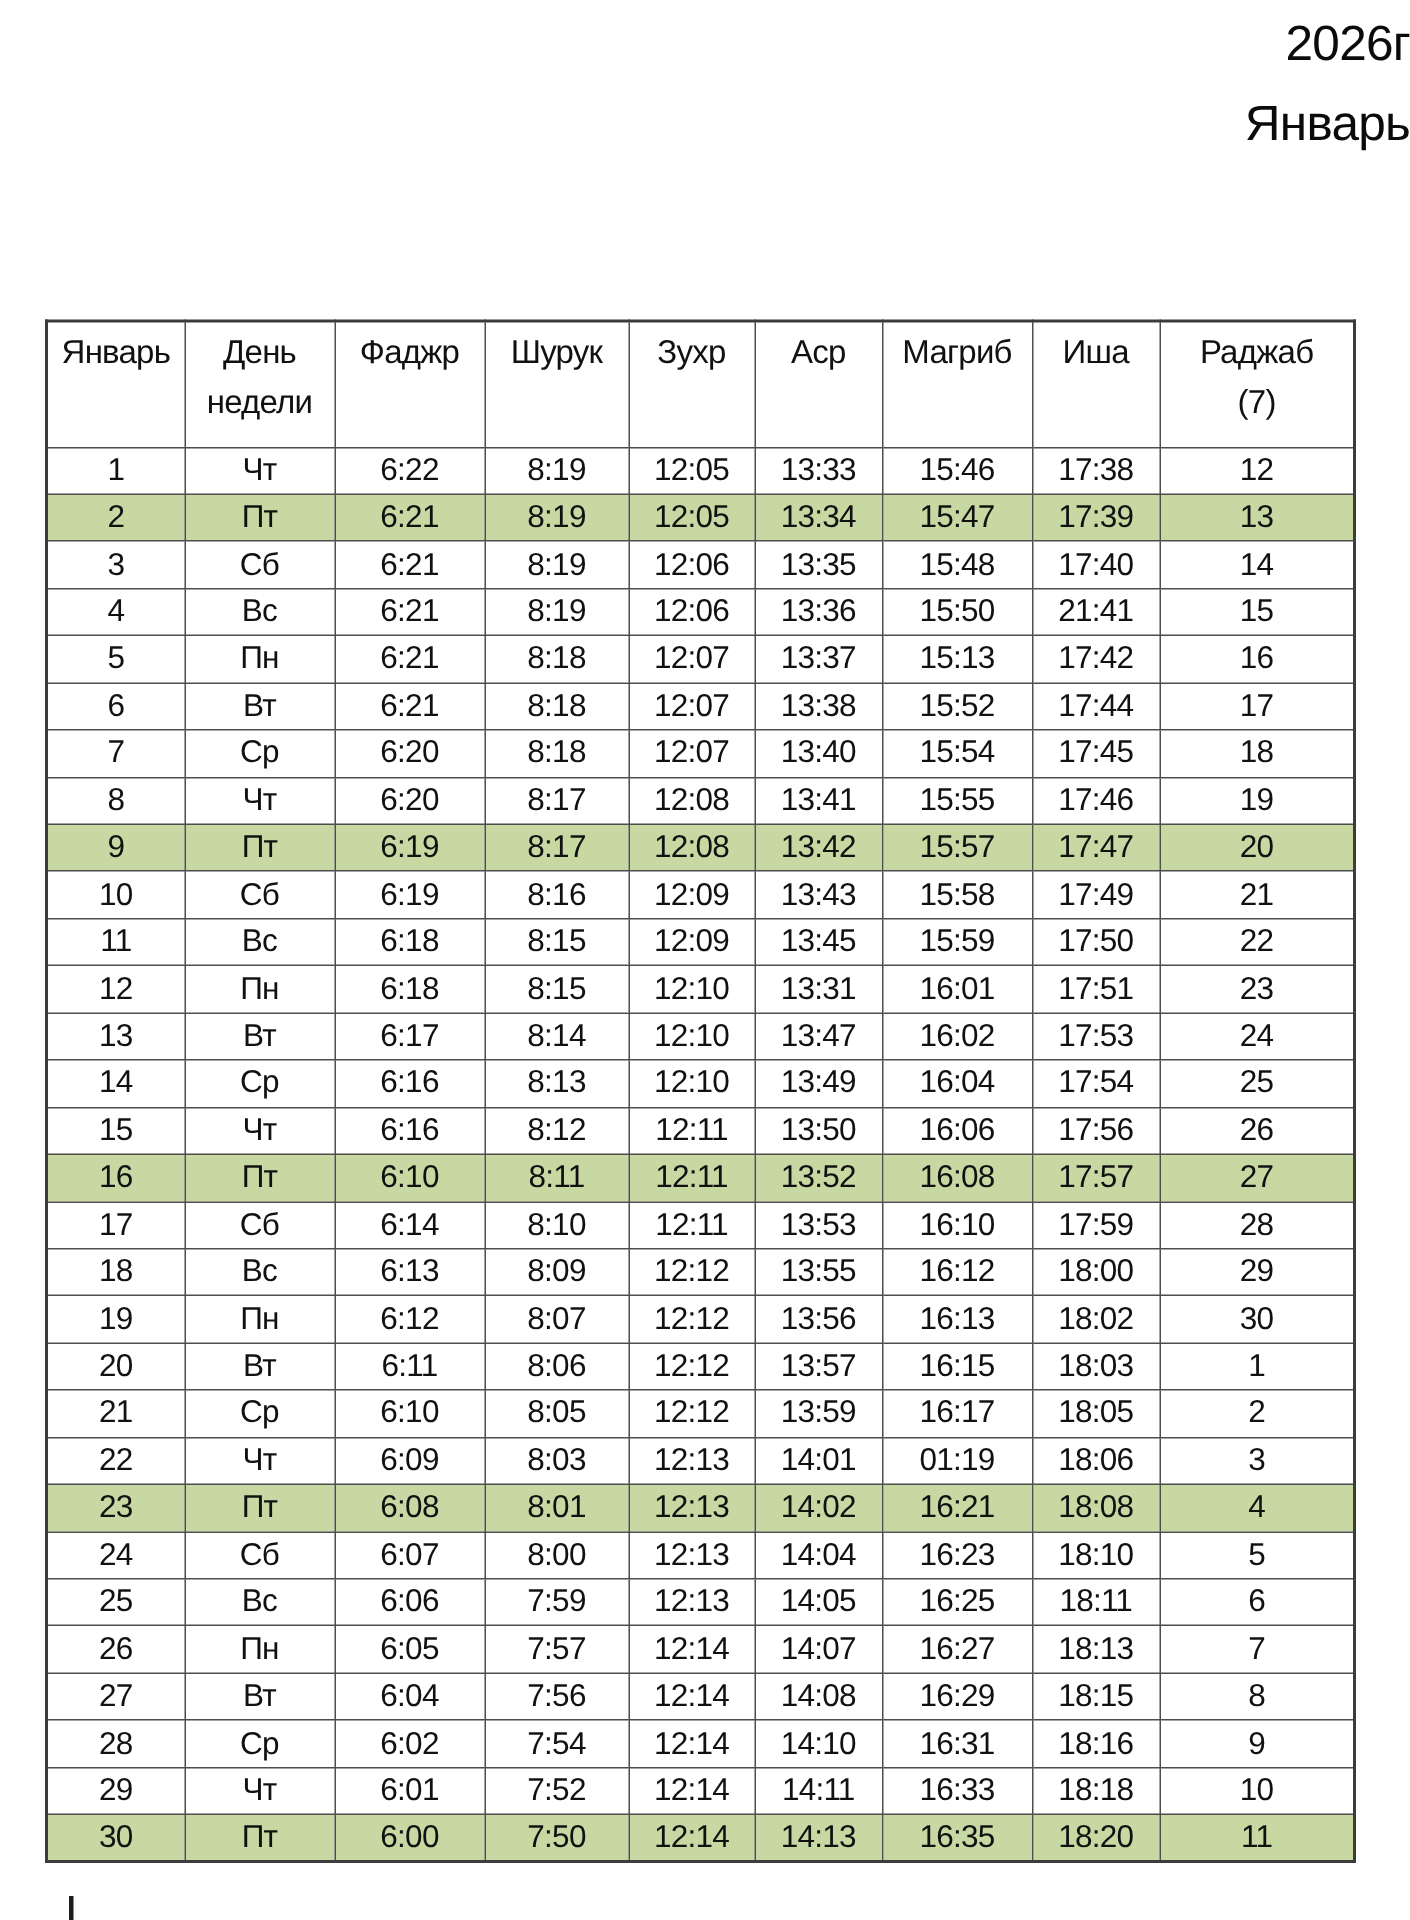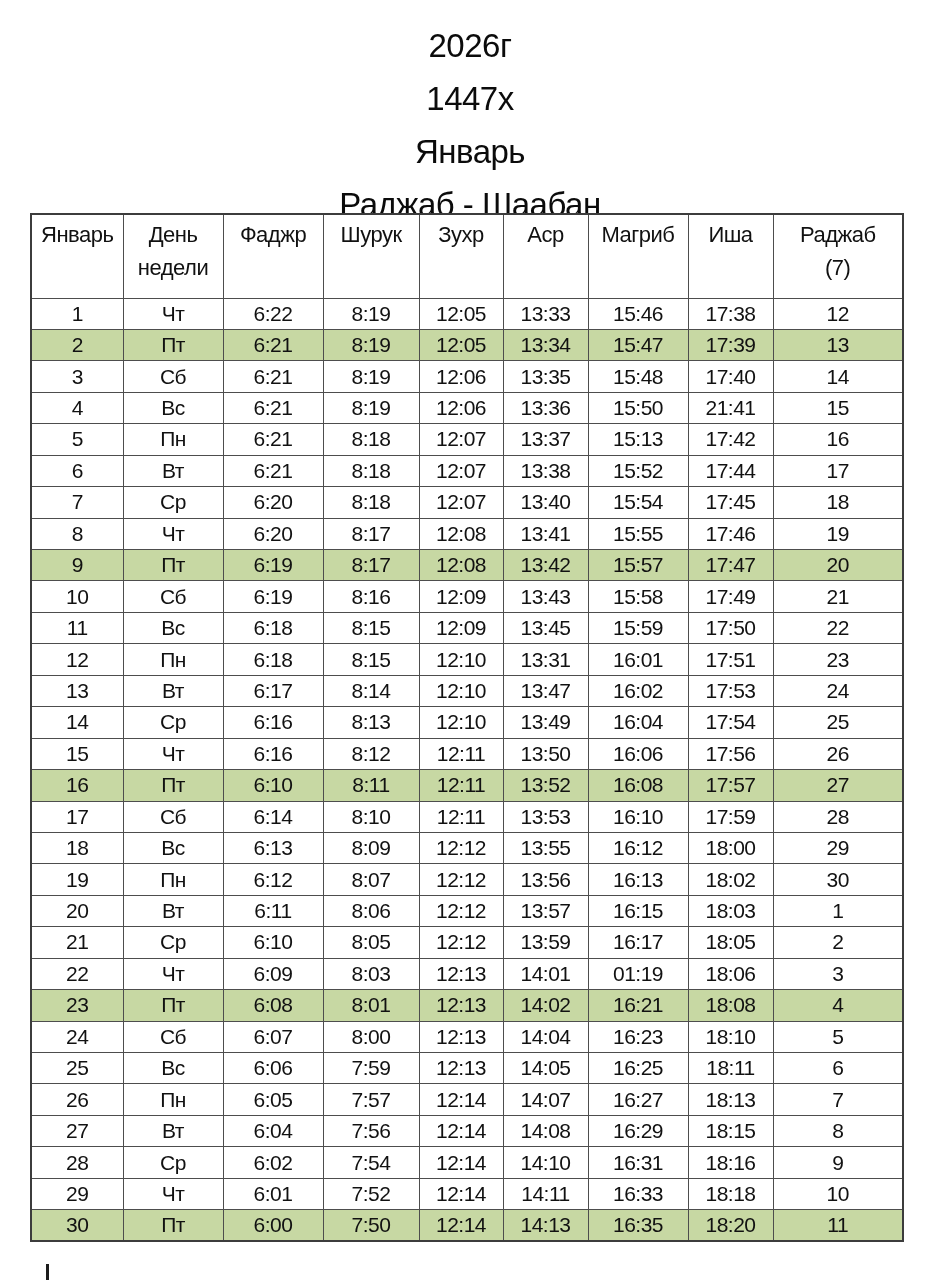--- a/index.html
+++ b/index.html
@@ -6,22 +6,22 @@
   html, body {
     width: 940px;
     height: 1280px;
     background: #ffffff;
     font-family: "Liberation Sans", "DejaVu Sans", sans-serif;
     color: #111;
     overflow: hidden;
     position: relative;
   }
   .titles {
-    padding-top: 19px;
-    text-align: center;
+    padding-top: 2px;
+    text-align: right;
   }
   .title-line {
     font-size: 33px;
     font-weight: 500;
     letter-spacing: -0.5px;
     line-height: 53px;
     color: #0b0b0b;
   }
   table.prayer-table {
     position: absolute;
@@ -63,23 +63,21 @@
     width: 3px;
     height: 16px;
     background: #1d1d1d;
   }
 </style>
 </head>
 <body>
 
 <div class="titles">
   <div class="title-line">2026г</div>
-  <div class="title-line">1447х</div>
   <div class="title-line">Январь</div>
-  <div class="title-line">Раджаб - Шаабан</div>
 </div>
 
 <table class="prayer-table">
   <colgroup>
     <col style="width:92px">
       <col style="width:100px">
       <col style="width:100px">
     <col style="width:96px">
       <col style="width:84px">
       <col style="width:85px">

